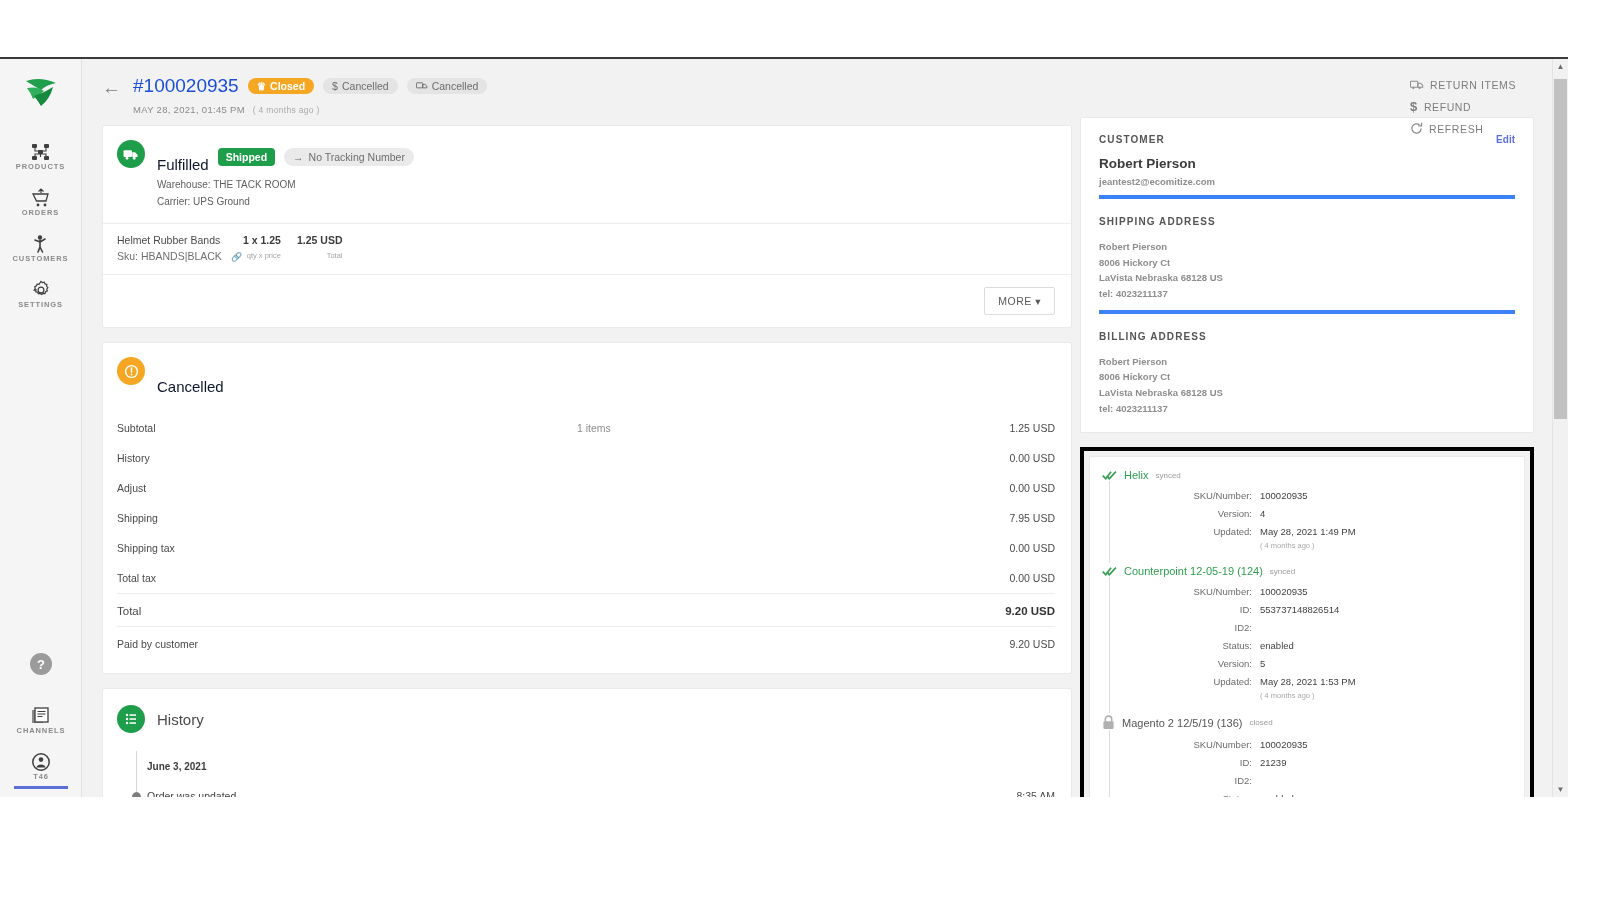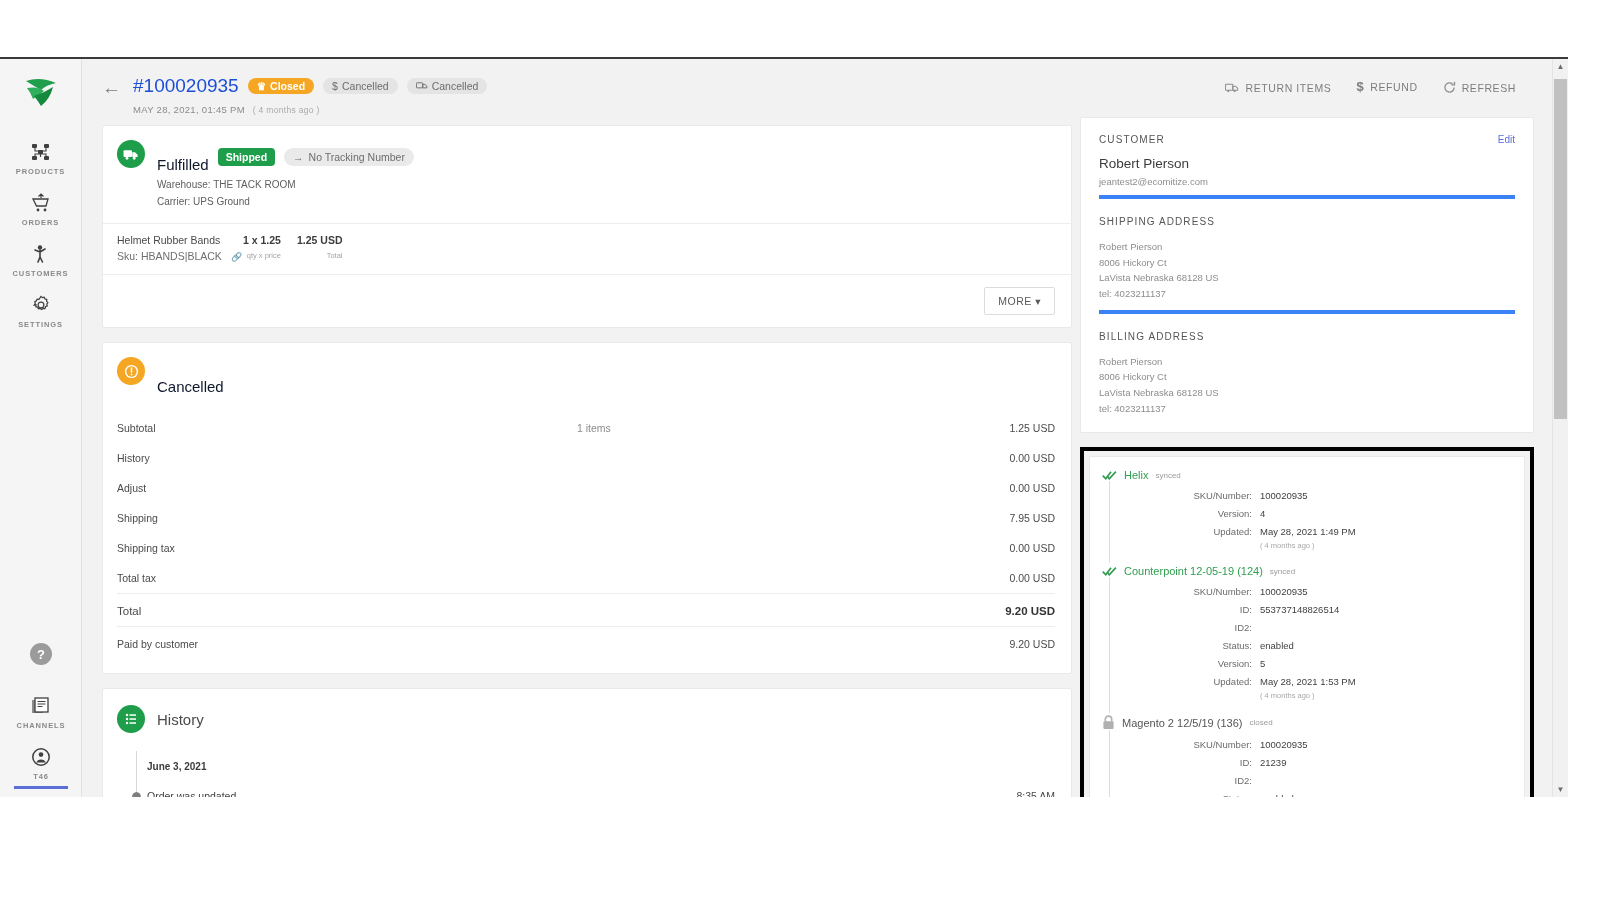--- a/index.html
+++ b/index.html
@@ -27,21 +27,21 @@
     position: relative;
     display: flex;
     flex-direction: column;
     align-items: center;
   }
   .logo { margin-top: 18px; margin-bottom: 26px; }
   .nav-item {
     width: 82px;
     padding: 9px 0 8px 0;
     display: flex; flex-direction: column;
-    align-items: center; gap: 5px;
+    align-items: center; 
     cursor: pointer;
   }
   .nav-item .ico { width: 20px; height: 20px; display: block; }
   .nav-label {
     font-size: 7.5px; letter-spacing: 0.9px;
     color: #8a8a8a; font-weight: 600;
   }
   .nav-bottom {
     position: absolute; bottom: 8px; left: 0; width: 82px;
     display: flex; flex-direction: column; align-items: center;
@@ -88,21 +88,21 @@
   .pill-closed { background: #f5a623; color: #fff; font-weight: 600; }
   .pill-grey { background: #e4e4e4; color: #6d6d6d; }
   .pill-shipped { background: #1e9e4a; color: #fff; font-weight: 600; border-radius: 4px; padding: 3px 8px; font-size: 10.5px; }
   .pill-track { background: #eaeaea; color: #6d6d6d; border-radius: 11px; padding: 3px 9px; font-size: 10.5px; display: inline-flex; align-items: center; gap: 5px; }
   .order-date { font-size: 9.5px; color: #8b8b8b; margin-top: 7px; letter-spacing: 0.3px; }
   .order-ago { color: #aaa; font-size: 8.5px; margin-left: 5px; }
 
   
   .actions {
     position: absolute; right: 36px; top: 20px;
-    display: flex; align-items: flex-end; gap: 25px;
+    display: flex; align-items: flex-start; gap: 8px; flex-direction: column;
   }
   .action {
     display: inline-flex; align-items: center; gap: 6px;
     font-size: 10.5px; color: #7d7d7d; letter-spacing: 0.6px;
     cursor: pointer;
   }
 
   
   .card {
     background: #fff;
@@ -174,20 +174,21 @@
   .tl-text { font-size: 10.5px; color: #3f3f3f; }
   .tl-time { font-size: 10.5px; color: #4a4a4a; }
   .tl-meta { font-size: 7.5px; color: #9b9b9b; margin-top: 5px; }
   .tl-meta .ver { font-size: 7px; }
 
   
   .side-card {
     background: #fff; border: 1px solid #e9e9e9;
     border-radius: 2px; padding: 4px 18px 16px 18px;
     margin-bottom: 14px;
+    font-weight: bold;
   }
   .side-sect { padding: 12px 0 0 0; }
   .side-sect + .side-sect { border-top: 4px solid #3b82f6; margin-top: 8px; }
   .side-head {
     display: flex; justify-content: space-between; align-items: baseline;
   }
   .side-label {
     font-size: 10px; color: #555; letter-spacing: 1.1px;
   }
   .edit-link { font-size: 10px; color: #5b6fd6; cursor: pointer; }

